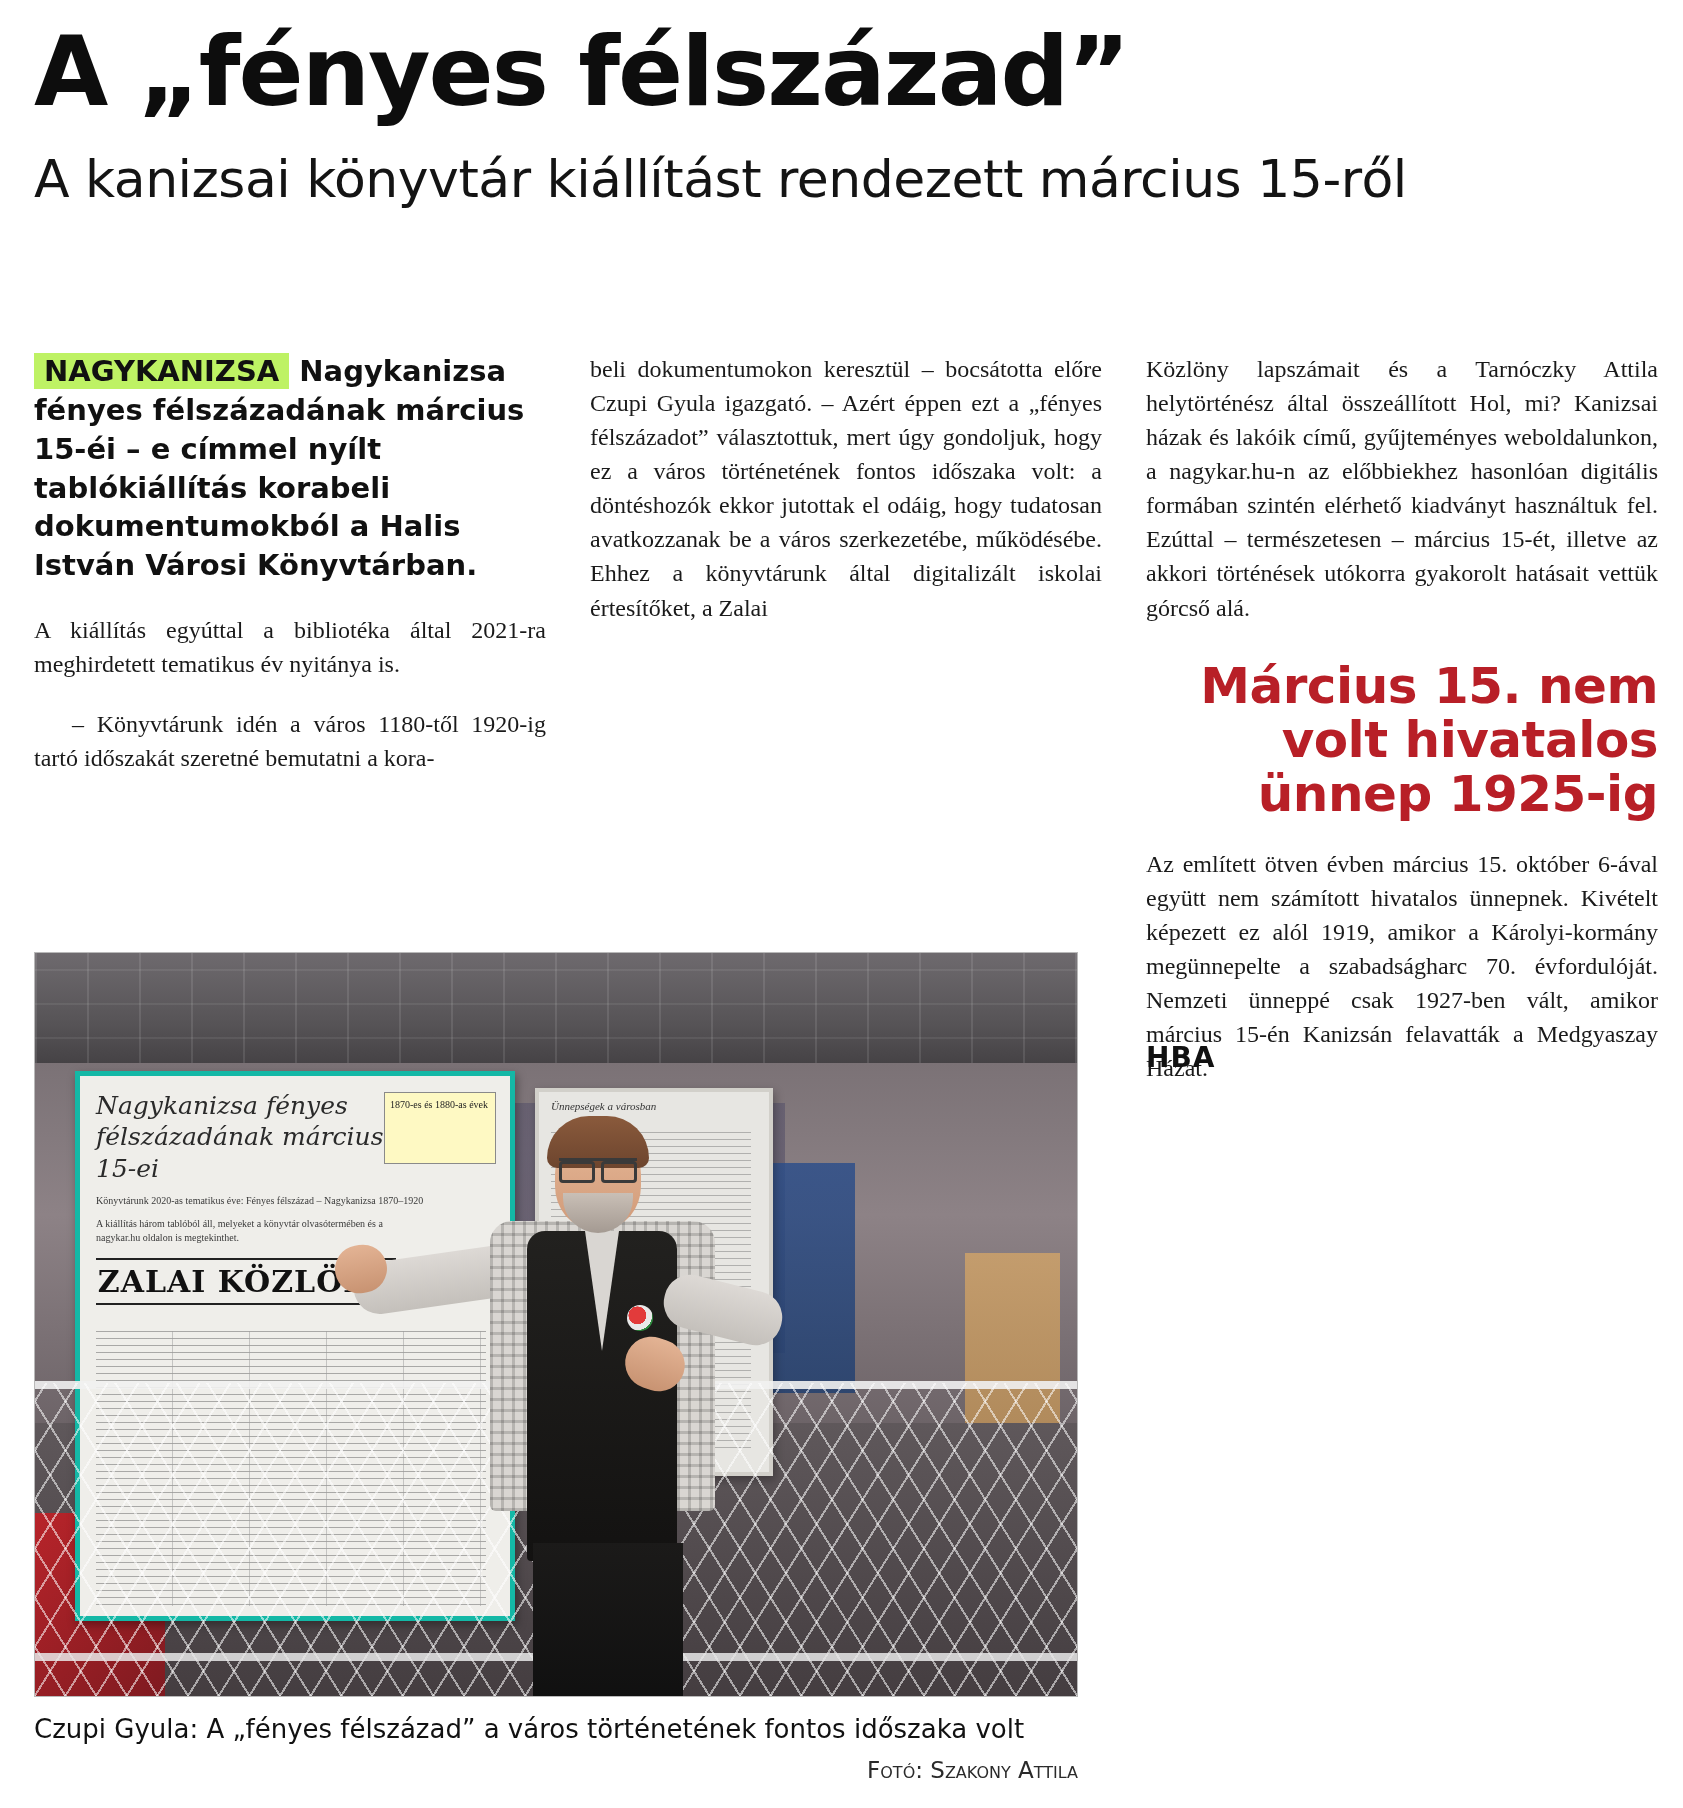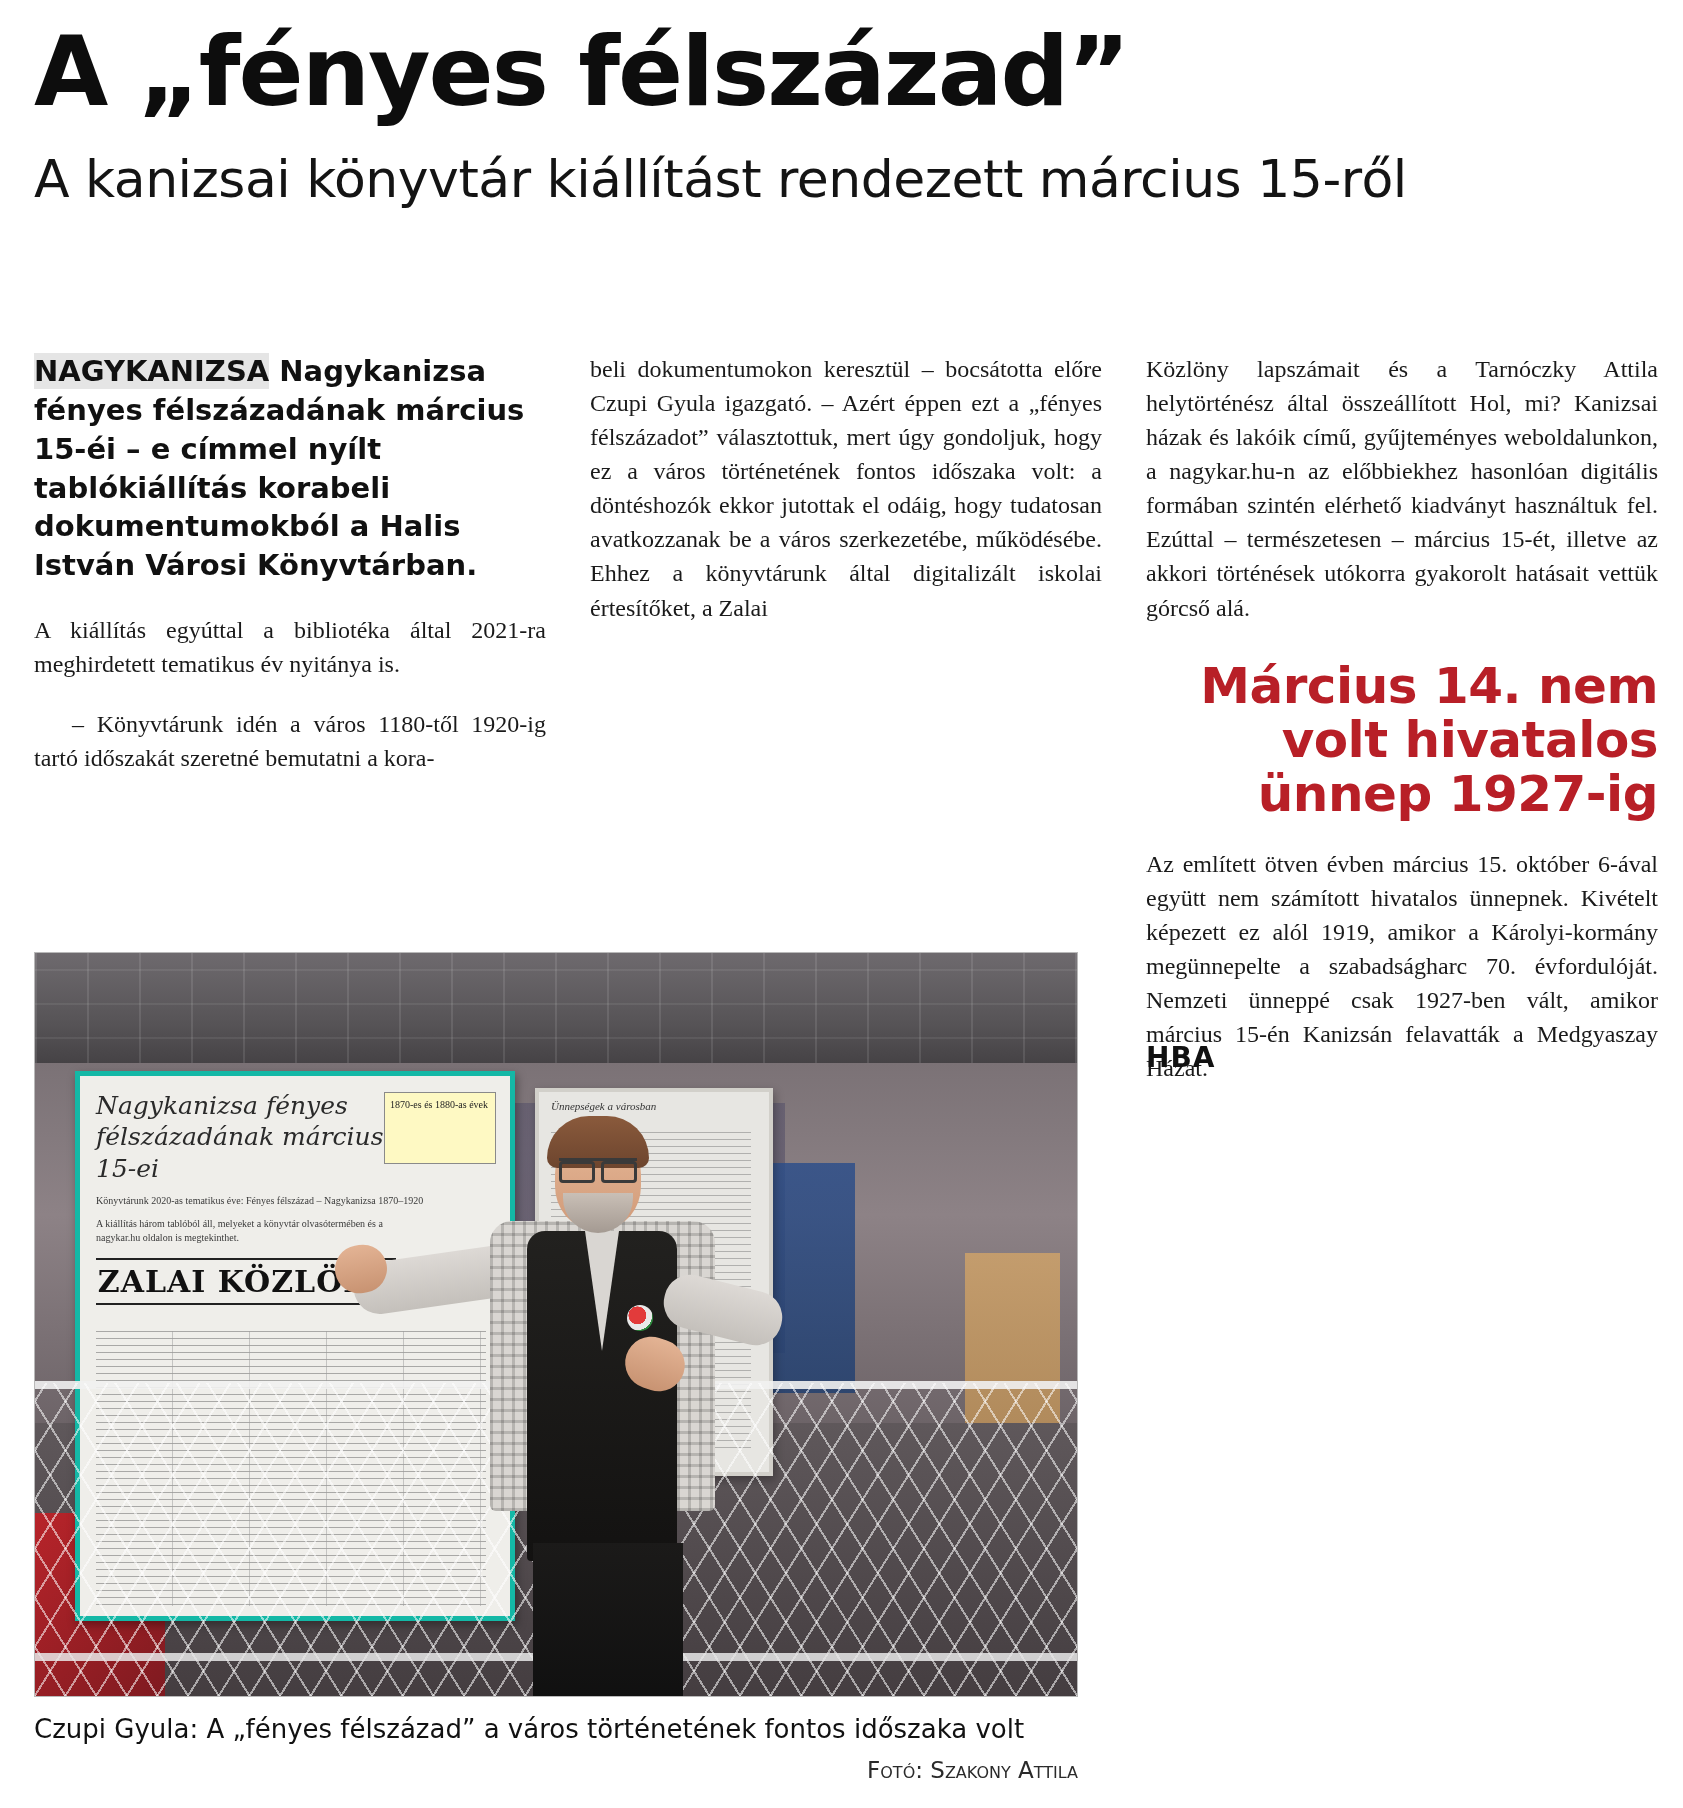--- a/index.html
+++ b/index.html
@@ -76,22 +76,22 @@
     font-family: "DejaVu Sans", sans-serif;
     font-weight: bold;
     font-size: 29px;
     line-height: 1.34;
     text-align: left;
     margin: 0 0 28px 0;
     text-indent: 0;
     color: #111;
   }
   .dateline {
-    background: #e5e5e5;
-    padding: 1px 0;
+    background: #bef264;
+    padding: 1px 10px;
     font-family: "DejaVu Sans", sans-serif;
     font-weight: bold;
   }
   p.gap { margin-top: 26px; }
 
   
   .photo-block {
     position: absolute;
     left: 34px;
     top: 930px;
@@ -333,21 +333,21 @@
       <p class="body first">A kiállítás egyúttal a bibliotéka által 2021-ra meghirdetett tematikus év nyitánya is.</p>
       <p class="body gap">– Könyvtárunk idén a város 1180-től 1920-ig tartó időszakát szeretné bemutatni a kora-</p>
     </div>
 
     <div class="col col2">
       <p class="body first">beli dokumentumokon keresztül – bocsátotta előre Czupi Gyula igazgató. – Azért éppen ezt a „fényes félszázadot” választottuk, mert úgy gondoljuk, hogy ez a város történetének fontos időszaka volt: a döntéshozók ekkor jutottak el odáig, hogy tudatosan avatkozzanak be a város szerkezetébe, működésébe. Ehhez a könyvtárunk által digitalizált iskolai értesítőket, a Zalai</p>
     </div>
 
     <div class="col col3">
       <p class="body first">Közlöny lapszámait és a Tarnóczky Attila helytörténész által összeállított Hol, mi? Kanizsai házak és lakóik című, gyűjteményes weboldalunkon, a nagykar.hu-n az előbbiekhez hasonlóan digitális formában szintén elérhető kiadványt használtuk fel. Ezúttal – természetesen – március 15-ét, illetve az akkori történések utókorra gyakorolt hatásait vettük górcső alá.</p>
-      <h3 class="red-head">Március 14. nem volt hivatalos ünnep 1927-ig</h3>
+      <h3 class="red-head">Március 15. nem volt hivatalos ünnep 1925-ig</h3>
       <p class="body first">Az említett ötven évben március 15. október 6-ával együtt nem számított hivatalos ünnepnek. Kivételt képezett ez alól 1919, amikor a Károlyi-kormány megünnepelte a szabadságharc 70. évfordulóját. Nemzeti ünneppé csak 1927-ben vált, amikor március 15-én Kanizsán felavatták a Medgyaszay Házat.</p>
       <div class="byline">HBA</div>
     </div>
   </div>
 
   <div class="photo-block">
     <div class="photo">
       <div class="ph-ceiling"></div>
       <div class="ph-ceiling-grid"></div>
       <div class="ph-back"></div>

